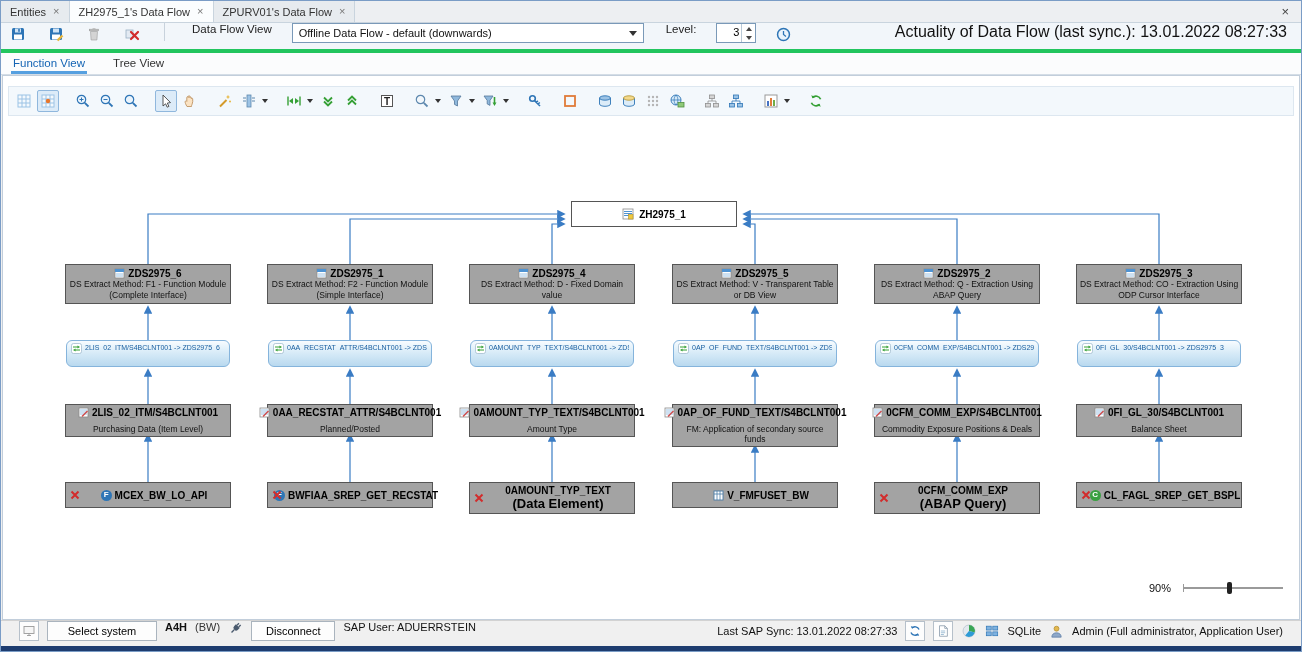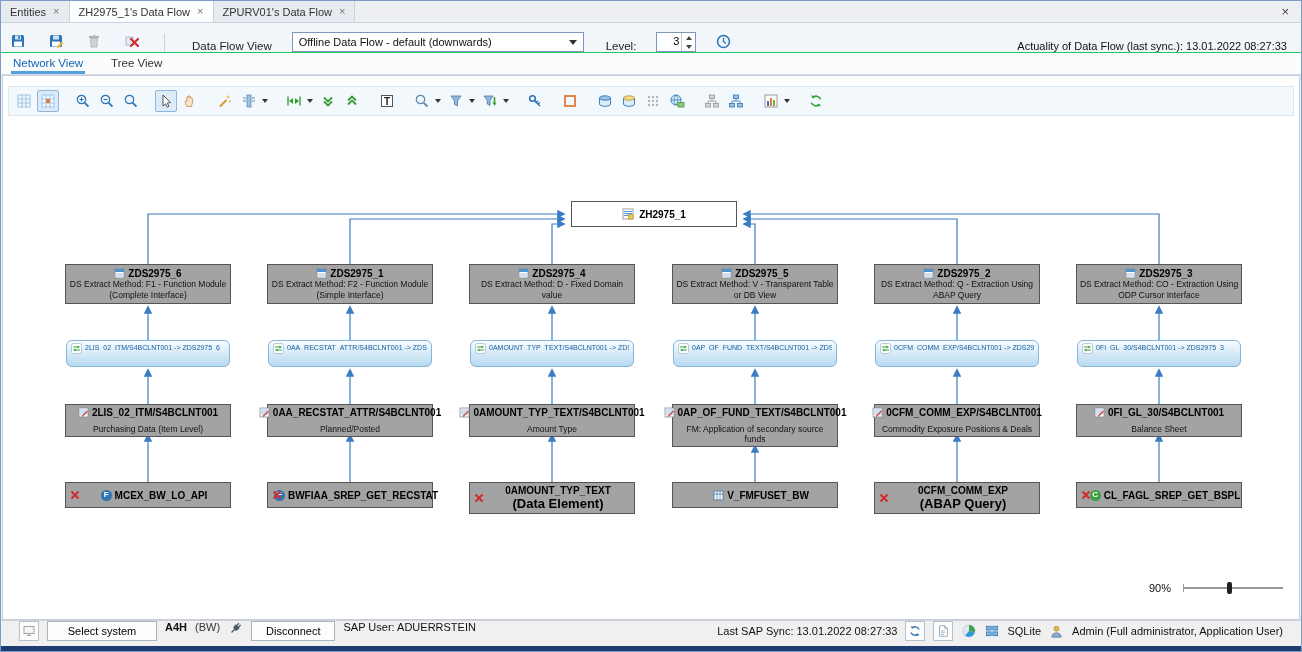--- a/index.html
+++ b/index.html
@@ -9,38 +9,38 @@
 
   
   .tabbar { height:22px; background:#edeff2; border-bottom:1px solid #c9d4de; display:flex; align-items:stretch; }
   .tab { display:flex; align-items:center; gap:7px; padding:0 9px; border-right:1px solid #c9d4de;
          font-size:11px; color:#333; background:#e7ebef; cursor:default; }
   .tab.active { background:#fbfdfe; }
   .tab-close { color:#777; font-size:11px; line-height:1; }
   .win-close { margin-left:auto; display:flex; align-items:center; padding:0 12px; color:#444; font-size:13px; }
 
   
-  .toolbar { height:30px; display:flex; align-items:flex-end; padding:0 6px; gap:16px;
-             background:#f2f6fa; border-bottom:1px solid #22c55e; }
+  .toolbar { height:30px; display:flex; align-items:flex-start; padding:0 6px; gap:16px;
+             background:#f2f6fa; border-bottom:4px solid #22c55e; }
   .tbtn { width:22px; height:22px; display:flex; align-items:center; justify-content:center; border-radius:2px; }
   .tb-sep { width:1px; height:18px; background:#c8d2dc; margin:0 5px; }
   .tb-label { font-size:11.5px; color:#222; margin:0 4px 0 6px; white-space:nowrap; }
-  .dropdown { width:292px; height:20px; border:1px solid #7a99b8; background:#fff; display:flex;
+  .dropdown { width:352px; height:20px; border:1px solid #7a99b8; background:#fff; display:flex;
               align-items:center; padding:0 6px; font-size:11px; color:#111; }
   .dd-caret { margin-left:auto; width:0; height:0; border-left:4px solid transparent;
               border-right:4px solid transparent; border-top:5px solid #333; }
   .spinner { width:40px; height:20px; border:1px solid #7a99b8; background:#fff; position:relative;
              font-size:11px; }
   .spin-val { position:absolute; left:0; right:16px; top:2px; text-align:right; }
   .spin-btns { position:absolute; right:0; top:0; bottom:0; width:14px; border-left:1px solid #b9c8d6;
                display:flex; flex-direction:column; }
   .spin-btns span { flex:1; display:flex; align-items:center; justify-content:center; }
   .arr-up { width:0;height:0;border-left:3px solid transparent;border-right:3px solid transparent;border-bottom:4px solid #444; }
   .arr-dn { width:0;height:0;border-left:3px solid transparent;border-right:3px solid transparent;border-top:4px solid #444; }
-  .actuality { margin-left:auto; font-size:11px; color:#111; padding-right:8px; white-space:nowrap; }
+  .actuality { margin-left:auto; font-size:16px; color:#111; padding-right:8px; white-space:nowrap; }
 
   
   .subtabs { height:22px; background:#fbfcfd; border-bottom:1px solid #d4dde6; display:flex;
              align-items:flex-end; padding:0 10px; gap:24px; font-size:11.5px; }
   .vt { padding:3px 2px 2px; color:#333; border-bottom:3px solid transparent; }
   .vt.active { color:#1464b4; border-bottom:3px solid #56a0e0; }
 
   
   .content { flex:1; margin:0 1px; background:#fff; border:1px solid #c2cedb; display:flex;
              flex-direction:column; overflow:hidden; position:relative; }
@@ -173,21 +173,21 @@
     <span class="tbtn">
       <svg width="17" height="17" viewBox="0 0 16 16">
           <circle cx="8" cy="8" r="5.6" fill="#eaf4fc" stroke="#2e75b6" stroke-width="1.4"></circle>
           <path d="M8,4.8v3.2l2.3,1.8" stroke="#2e75b6" stroke-width="1.2" fill="none"></path>
         </svg>
     </span>
     <span class="actuality">Actuality of Data Flow (last sync.): 13.01.2022 08:27:33</span>
   </div>
 
   <div class="subtabs">
-    <span class="vt active">Network View</span>
+    <span class="vt active">Function View</span>
     <span class="vt">Tree View</span>
   </div>
 
   <div class="content">
 
     <div class="dtoolbar">
       <span class="ticon">
         <svg width="16" height="16" viewBox="0 0 16 16">
             <g stroke="#9cc3e5">
               <rect x="2" y="2" width="12" height="12" fill="#f4f9fd"></rect>

